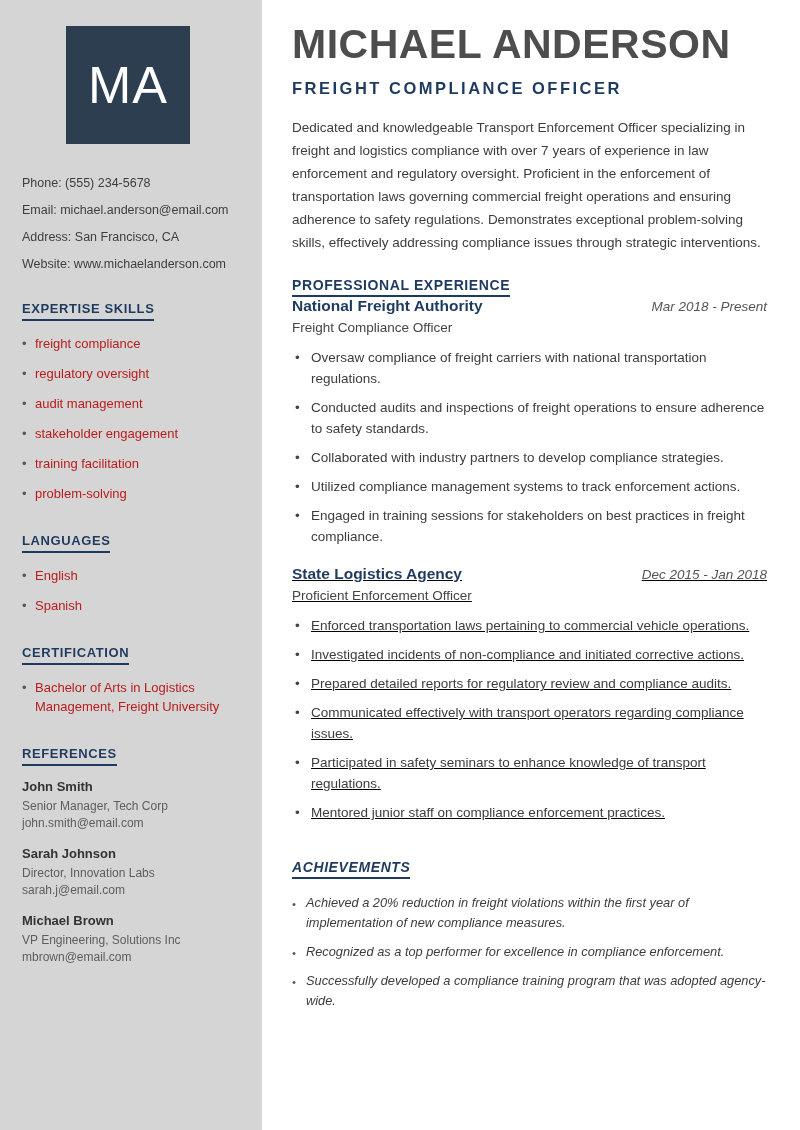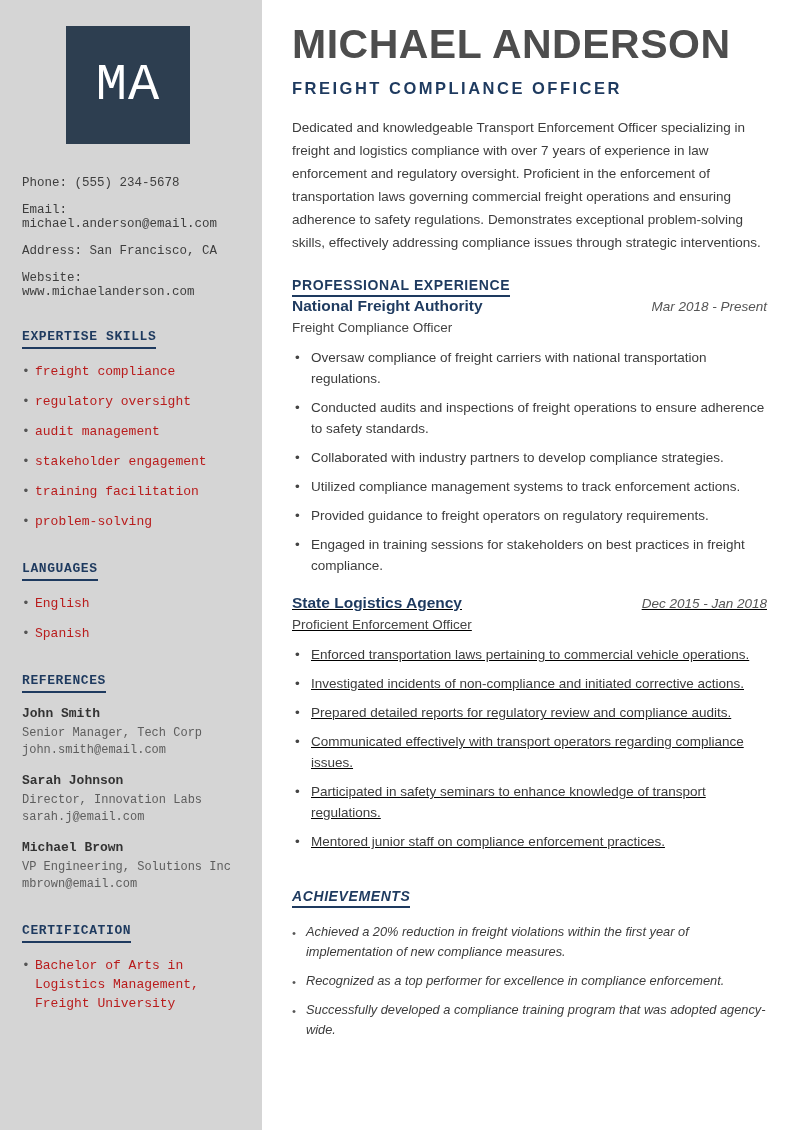--- a/index.html
+++ b/index.html
@@ -9,21 +9,20 @@
     font-family: "Liberation Sans", sans-serif;
     overflow: hidden;
   }
   .page { display: flex; width: 800px; height: 1130px; }
 
   
   .sidebar {
     width: 262px; min-width: 262px;
     background: var(--sidebar-bg, #d5d5d5);
     padding: 26px 28px 20px 22px;
-    font-family: Liberation Mono, monospace;
   }
   .monogram {
     width: 124px; height: 118px;
     background: var(--monogram-bg, #2d3e50);
     color: #ffffff;
     display: flex; align-items: center; justify-content: center;
     margin: 0 auto;
     font-size: 52px; letter-spacing: 1px;
   }
   .contact-list { list-style: none; margin-top: 32px; }
@@ -141,20 +140,28 @@
       <ul class="side-list">
 
           <li class="side-item">English</li>
 
           <li class="side-item">Spanish</li>
 
         </ul>
     </section>
 
     <section class="side-section">
+      <h2 class="side-heading">CERTIFICATION</h2>
+      <ul class="side-list">
+
+          <li class="side-item">Bachelor of Arts in Logistics Management, Freight University</li>
+        </ul>
+    </section>
+
+    <section class="side-section">
       <h2 class="side-heading">REFERENCES</h2>
       <div>
 
           <div class="ref">
             <div class="ref-name">John Smith</div>
             <div class="ref-role">Senior Manager, Tech Corp</div>
             <div class="ref-email">john.smith@email.com</div>
           </div>
 
           <div class="ref">
@@ -162,28 +169,20 @@
             <div class="ref-role">Director, Innovation Labs</div>
             <div class="ref-email">sarah.j@email.com</div>
           </div>
 
           <div class="ref">
             <div class="ref-name">Michael Brown</div>
             <div class="ref-role">VP Engineering, Solutions Inc</div>
             <div class="ref-email">mbrown@email.com</div>
           </div>
         </div>
-    </section>
-
-    <section class="side-section">
-      <h2 class="side-heading">CERTIFICATION</h2>
-      <ul class="side-list">
-
-          <li class="side-item">Bachelor of Arts in Logistics Management, Freight University</li>
-        </ul>
     </section>
 
   </aside>
 
   <main class="main">
 
     <h1 class="person-name">MICHAEL ANDERSON</h1>
     <div class="person-title">FREIGHT COMPLIANCE OFFICER</div>
     <p class="summary">Dedicated and knowledgeable Transport Enforcement Officer specializing in freight and logistics compliance with over 7 years of experience in law enforcement and regulatory oversight. Proficient in the enforcement of transportation laws governing commercial freight operations and ensuring adherence to safety regulations. Demonstrates exceptional problem-solving skills, effectively addressing compliance issues through strategic interventions.</p>
 
@@ -199,21 +198,20 @@
         <ul class="main-list">
 
             <li class="main-item">Oversaw compliance of freight carriers with national transportation regulations.</li>
 
             <li class="main-item">Conducted audits and inspections of freight operations to ensure adherence to safety standards.</li>
 
             <li class="main-item">Collaborated with industry partners to develop compliance strategies.</li>
 
             <li class="main-item">Utilized compliance management systems to track enforcement actions.</li>
 
-            <li class="main-item">Provided guidance to freight operators on regulatory requirements.</li>
 
             <li class="main-item">Engaged in training sessions for stakeholders on best practices in freight compliance.</li>
           </ul>
       </div>
 
       <div class="job">
         <div class="job-head">
           <span class="company">State Logistics Agency</span>
           <span class="dates">Dec 2015 - Jan 2018</span>
         </div>

